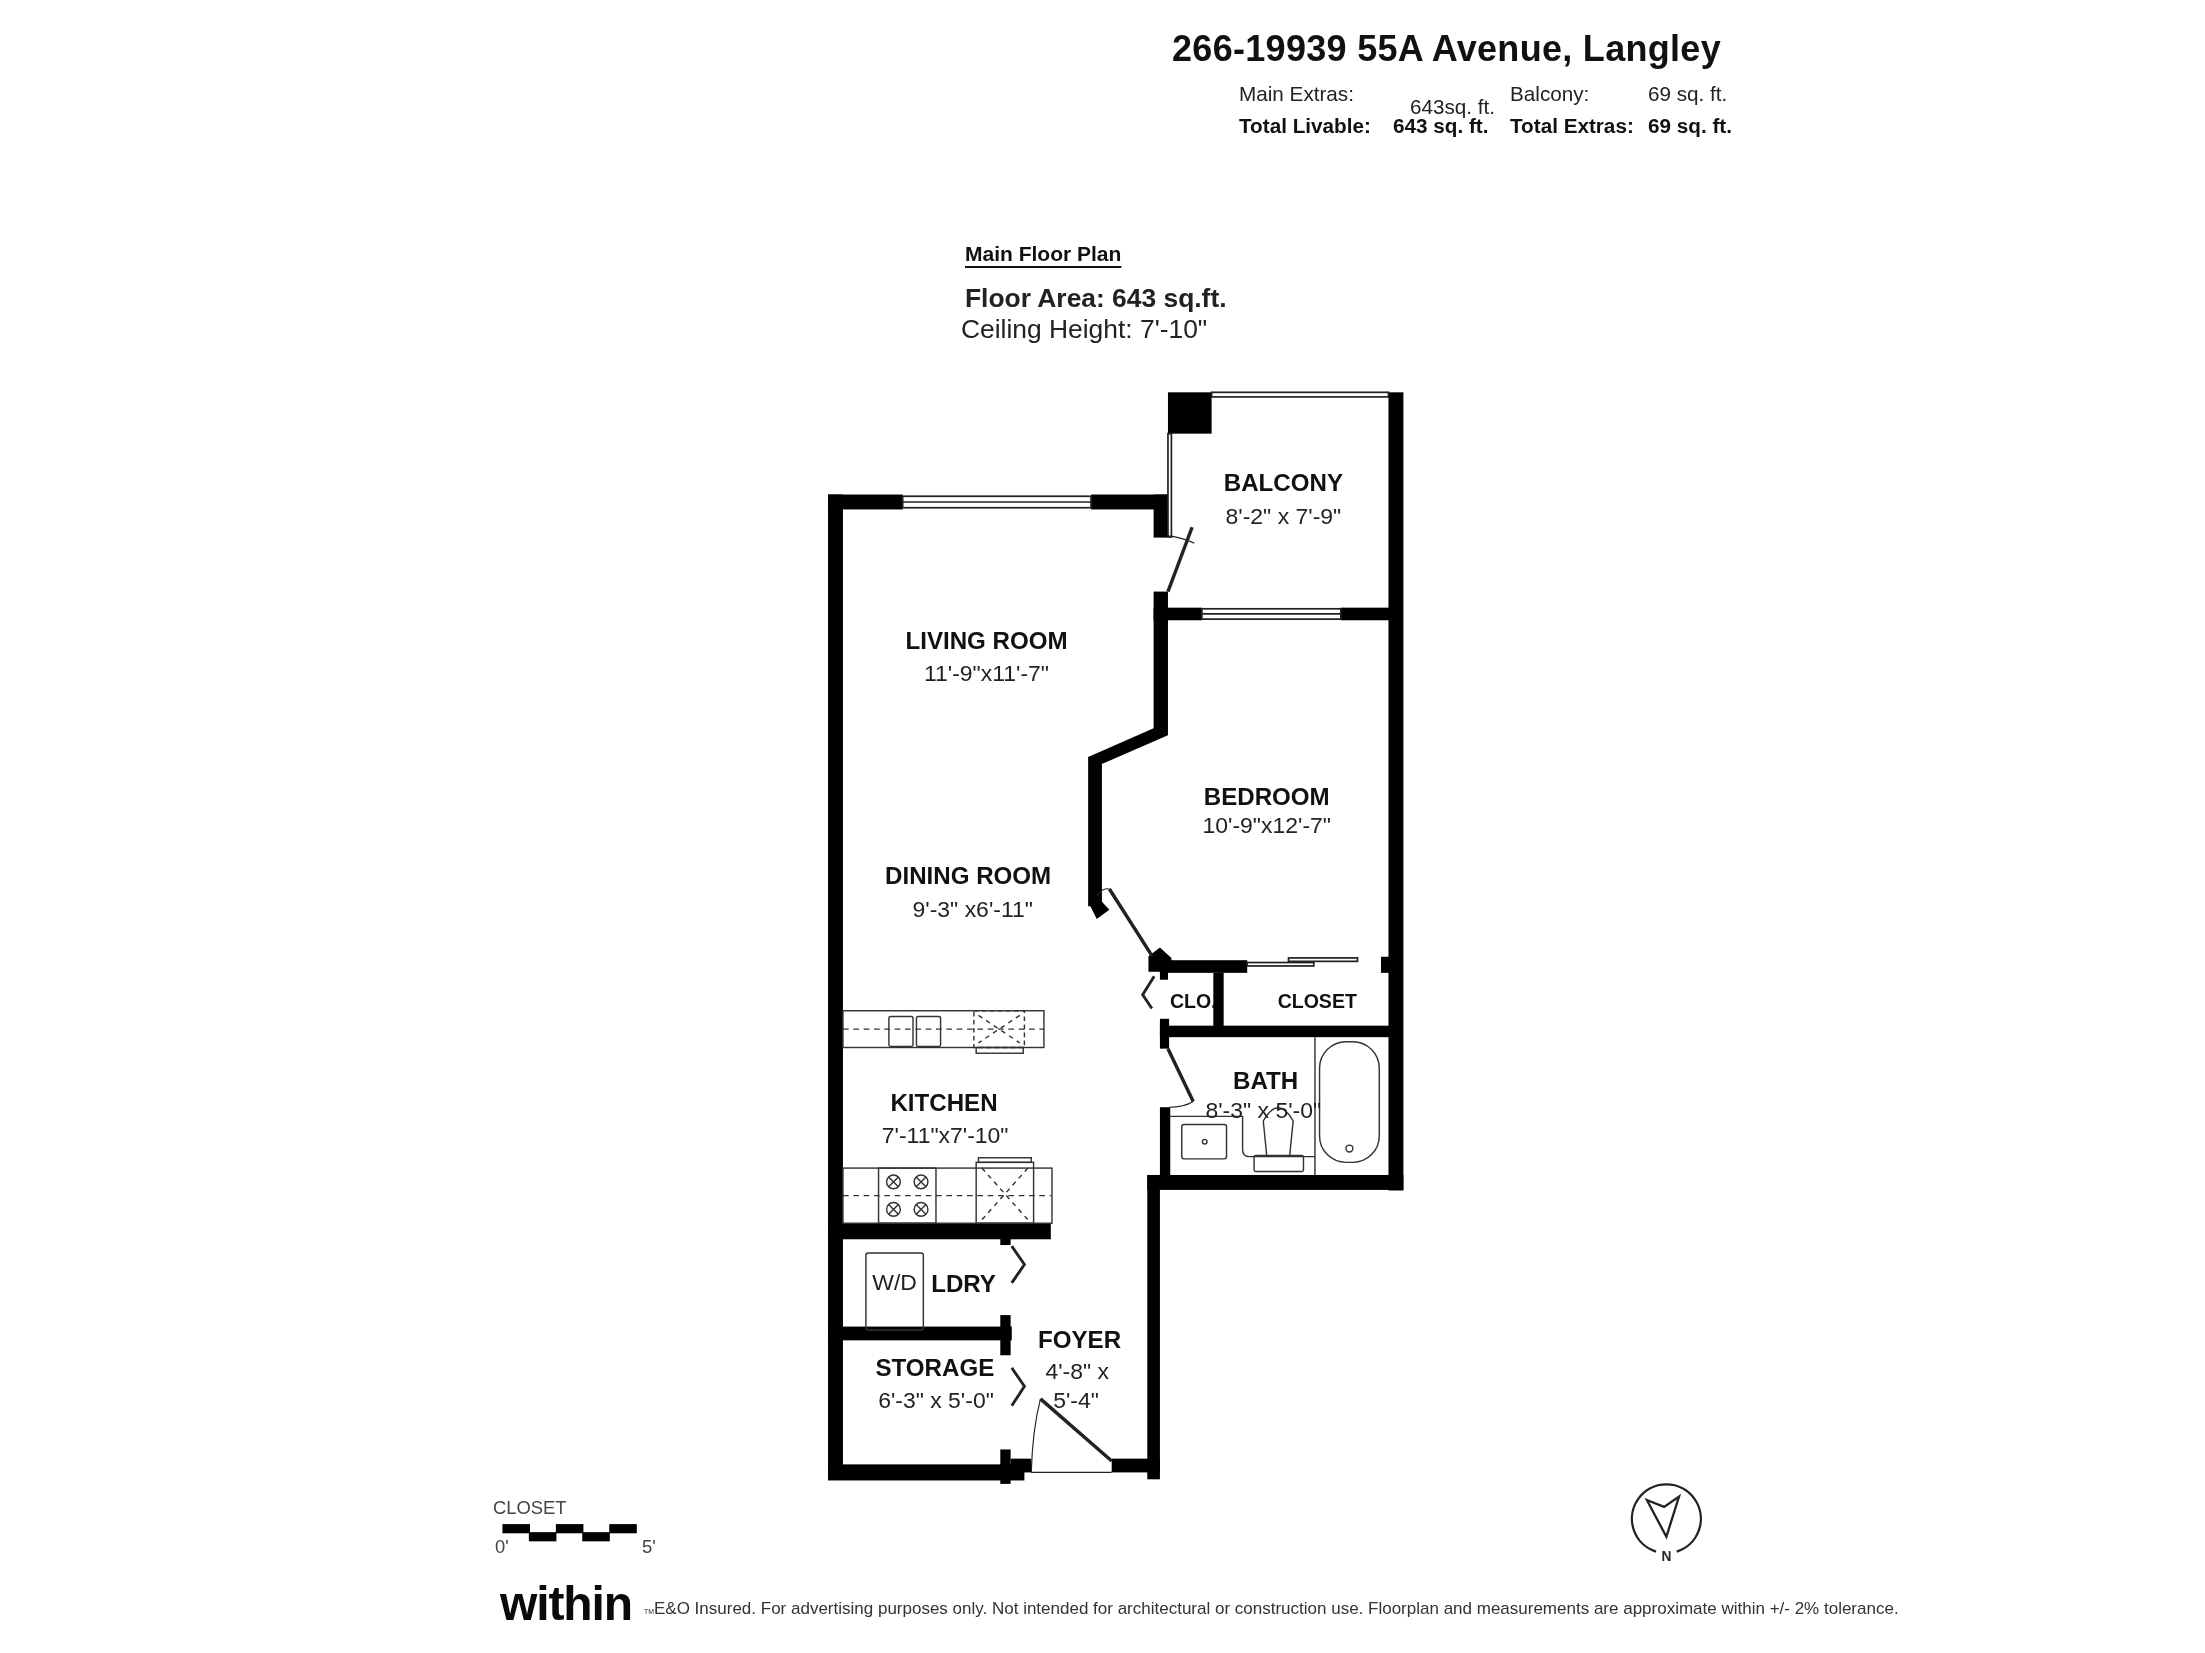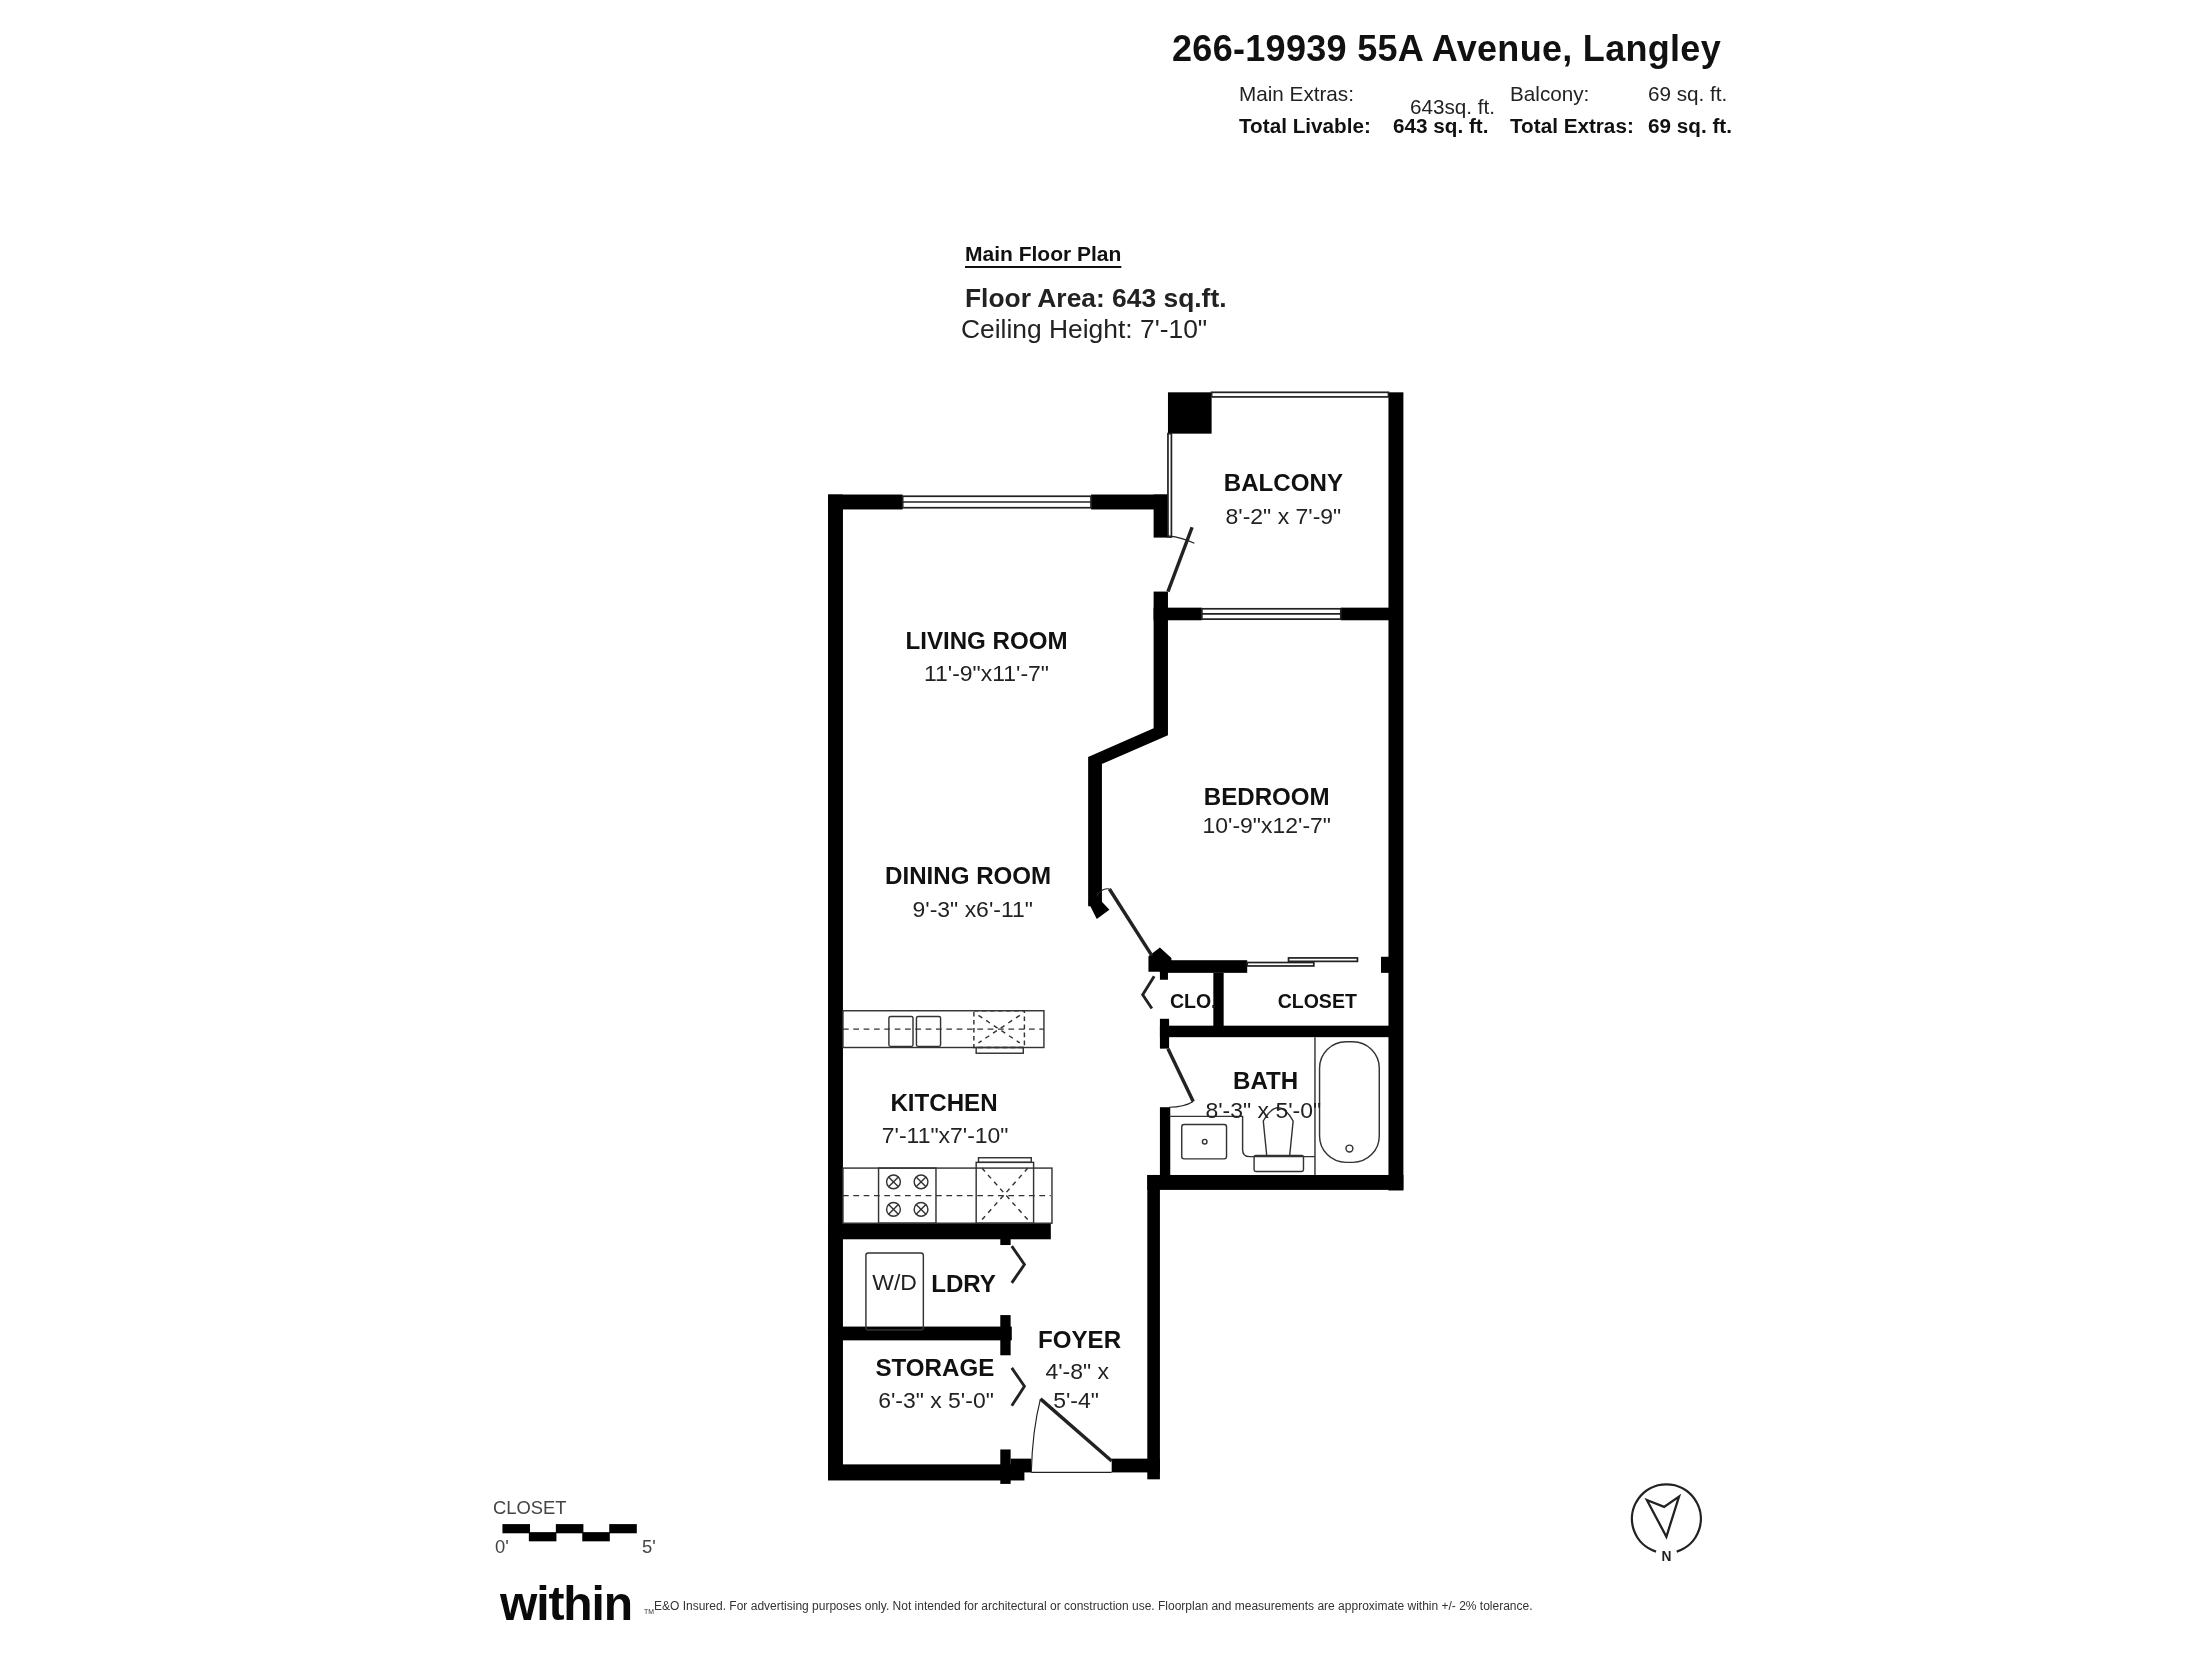--- a/index.html
+++ b/index.html
@@ -13,21 +13,21 @@
   .plan-sub { font-size: 26.4px; white-space: nowrap; color: #222; }
   svg#plan { position: absolute; left: 0; top: 0; width: 2205px; height: 1654px; }
   .room-label { font-family: "Liberation Sans", "DejaVu Sans", sans-serif; font-weight: 700; font-size: 42px; fill: #111; text-anchor: middle; }
   .room-dim { font-family: "Liberation Sans", "DejaVu Sans", sans-serif; font-size: 40px; fill: #222; text-anchor: middle; }
   .small-label { font-family: "Liberation Sans", "DejaVu Sans", sans-serif; font-weight: 700; font-size: 34px; fill: #111; text-anchor: middle; }
   .scale-label { left: 493px; top: 1497px; font-size: 18.4px; color: #444; }
   .scale-zero { left: 495px; top: 1536px; font-size: 18.4px; color: #444; }
   .scale-five { left: 642px; top: 1536px; font-size: 18.4px; color: #444; }
   .logo { left: 500px; top: 1576px; font-size: 48px; font-weight: 700; letter-spacing: -1.1px; color: #0a0a0a; }
   .logo-tm { left: 644px; top: 1608px; font-size: 6.9px; color: #333; }
-  .disclaimer { left: 654px; top: 1599px; font-size: 12px; color: #333; white-space: nowrap; }
+  .disclaimer { left: 654px; top: 1599px; font-size: 17px; color: #333; white-space: nowrap; }
 </style>
 </head>
 <body>
 
 <div class="abs header-title">266-19939 55A Avenue, Langley</div>
 
 <div class="abs stat" style="left:1239px; top:82px;">Main Extras:</div>
 <div class="abs stat" style="left:1393px; top:95px;margin-left:17px;">643sq. ft.</div>
 <div class="abs stat" style="left:1510px; top:82px;">Balcony:</div>
 <div class="abs stat" style="left:1648px; top:82px;">69 sq. ft.</div>

